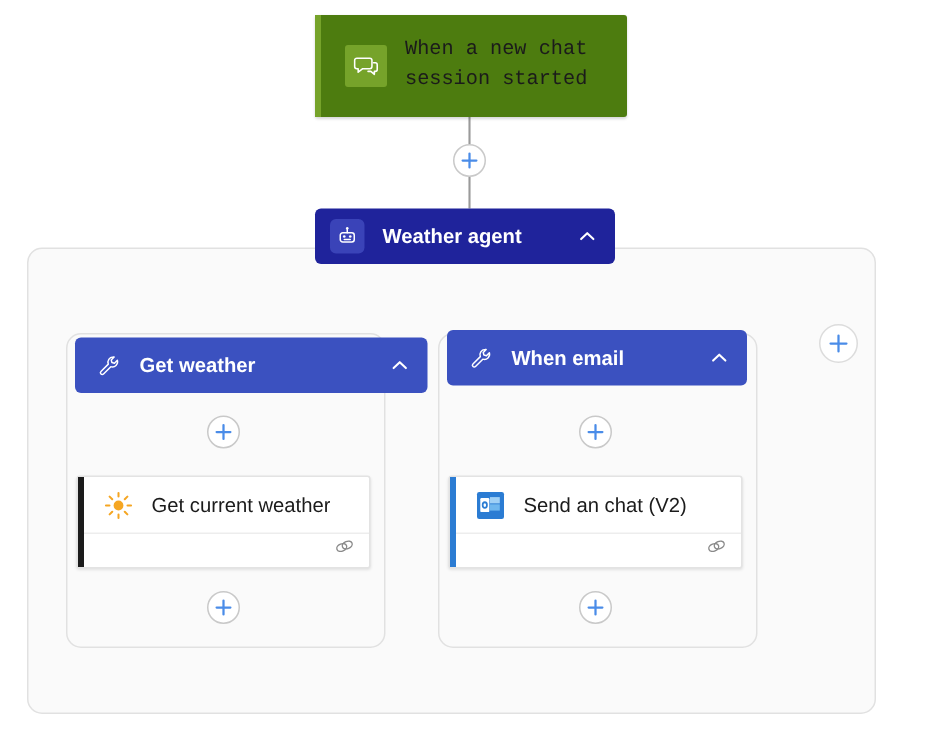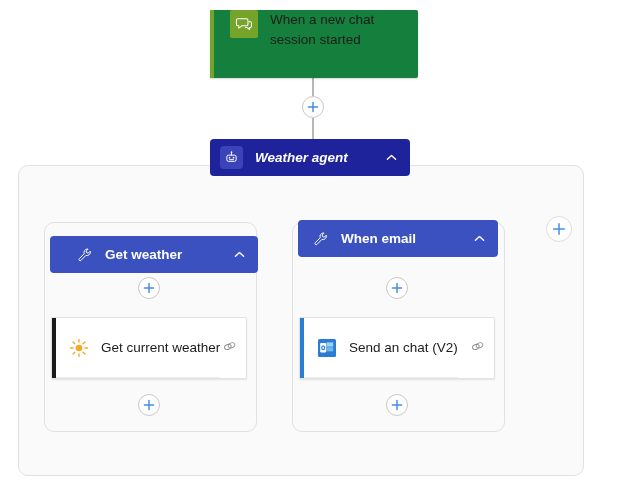--- a/index.html
+++ b/index.html
@@ -55,26 +55,28 @@
   .tool-container.left  { left: 44px;  top: 222px; width: 213px; height: 210px; }
   .tool-container.right { left: 292px; top: 222px; width: 213px; height: 210px; }
 
   
   .trigger-node {
     position: absolute;
     left: 210px;
     top: 10px;
     width: 208px;
     height: 68px;
-    background: #15803d;
+    background: #4d7c0f;
     border-radius: 2px;
     box-sizing: border-box;
     display: flex;
+    align-items: center;
     z-index: 4;
     box-shadow: 0 1px 2px rgba(0,0,0,0.16);
+    font-family: Liberation Mono, monospace;
   }
   .trigger-accent {
     width: 4px;
     height: 68px;
     background: #76a32a;
     flex: 0 0 4px;
   }
   .trigger-icon {
     width: 28px;
     height: 28px;
@@ -100,21 +102,20 @@
     left: 210px;
     top: 139px;
     width: 200px;
     height: 37px;
     background: #1f239b;
     border-radius: 4px;
     display: flex;
     align-items: center;
     box-sizing: border-box;
     z-index: 5;
-    font-style: italic;
   }
   .agent-icon {
     width: 23px;
     height: 23px;
     margin-left: 10px;
     background: #3a43b8;
     border-radius: 4px;
     flex: 0 0 23px;
     display: flex;
     align-items: center;
@@ -137,21 +138,21 @@
   .tool-node {
     position: absolute;
     height: 37px;
     background: #3b51c0;
     border-radius: 4px;
     display: flex;
     align-items: center;
     box-sizing: border-box;
     z-index: 5;
   }
-  .tool-node.left  { left: 50px;  top: 236px; width: 208px; padding-left: 12px; }
+  .tool-node.left  { left: 50px;  top: 225px; width: 235px; }
   .tool-node.right { left: 298px; top: 220px; width: 200px; }
   .tool-node-icon {
     width: 18px;
     height: 18px;
     margin-left: 14px;
     flex: 0 0 18px;
     display: flex;
     align-items: center;
     justify-content: center;
   }
@@ -177,21 +178,21 @@
     box-shadow: 0 1px 2px rgba(0,0,0,0.10);
   }
   .action-card.left  { left: 51px;  top: 317px; }
   .action-card.right { left: 299px; top: 317px; }
   .card-accent { width: 4px; flex: 0 0 4px; }
   .card-accent.black { background: #1b1b1b; }
   .card-accent.blue  { background: #2b7cd3; }
   .card-body {
     flex: 1;
     display: flex;
-    flex-direction: row;
+    flex-direction: column;
     min-width: 0;
   }
   .card-top {
     flex: 0 0 37px;
     display: flex;
     align-items: center;
     border-bottom: 1px solid #ededed;
   }
   .card-icon {
     width: 22px;

